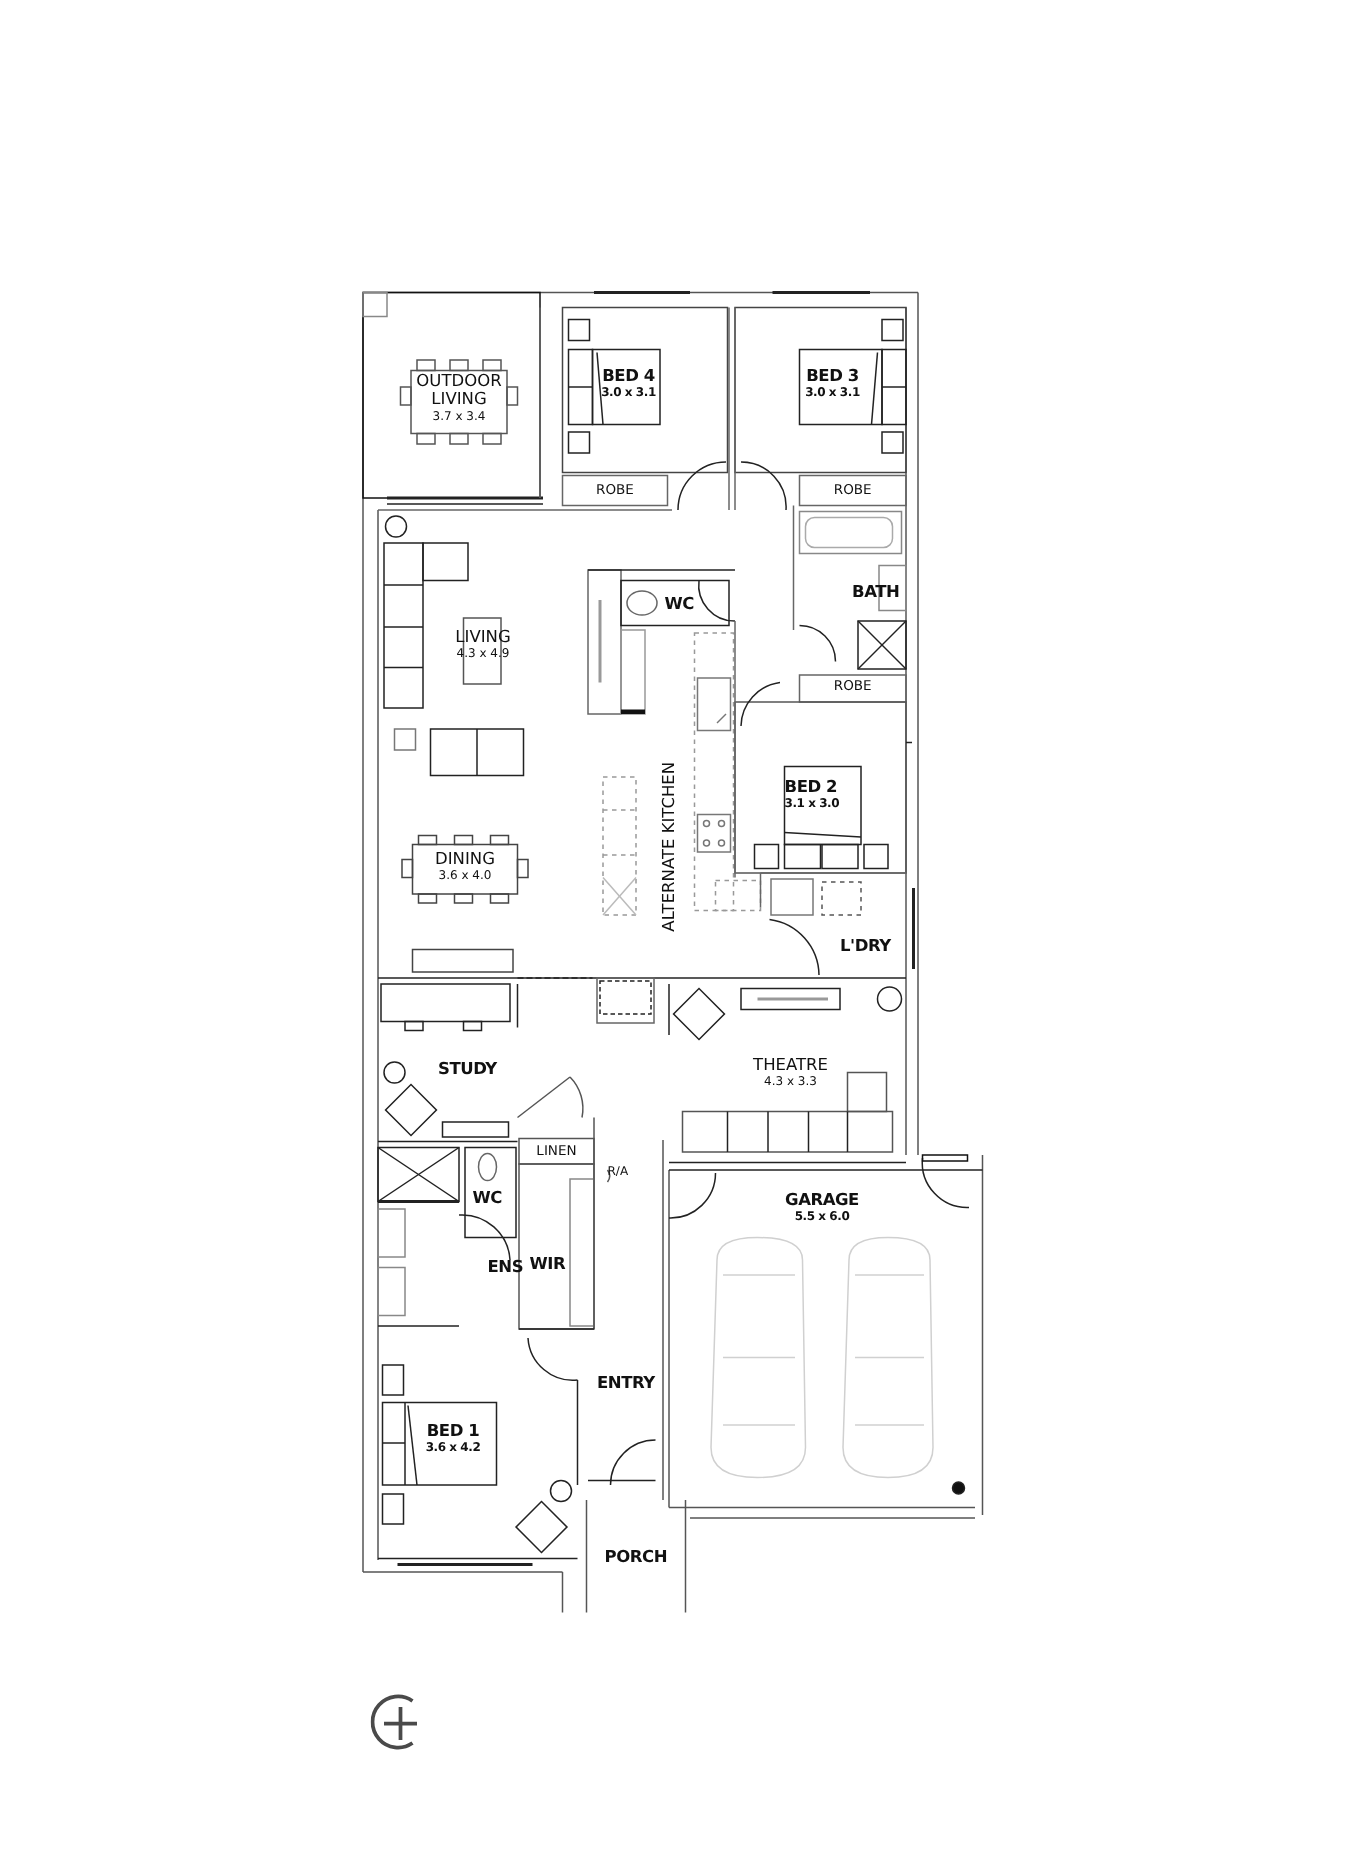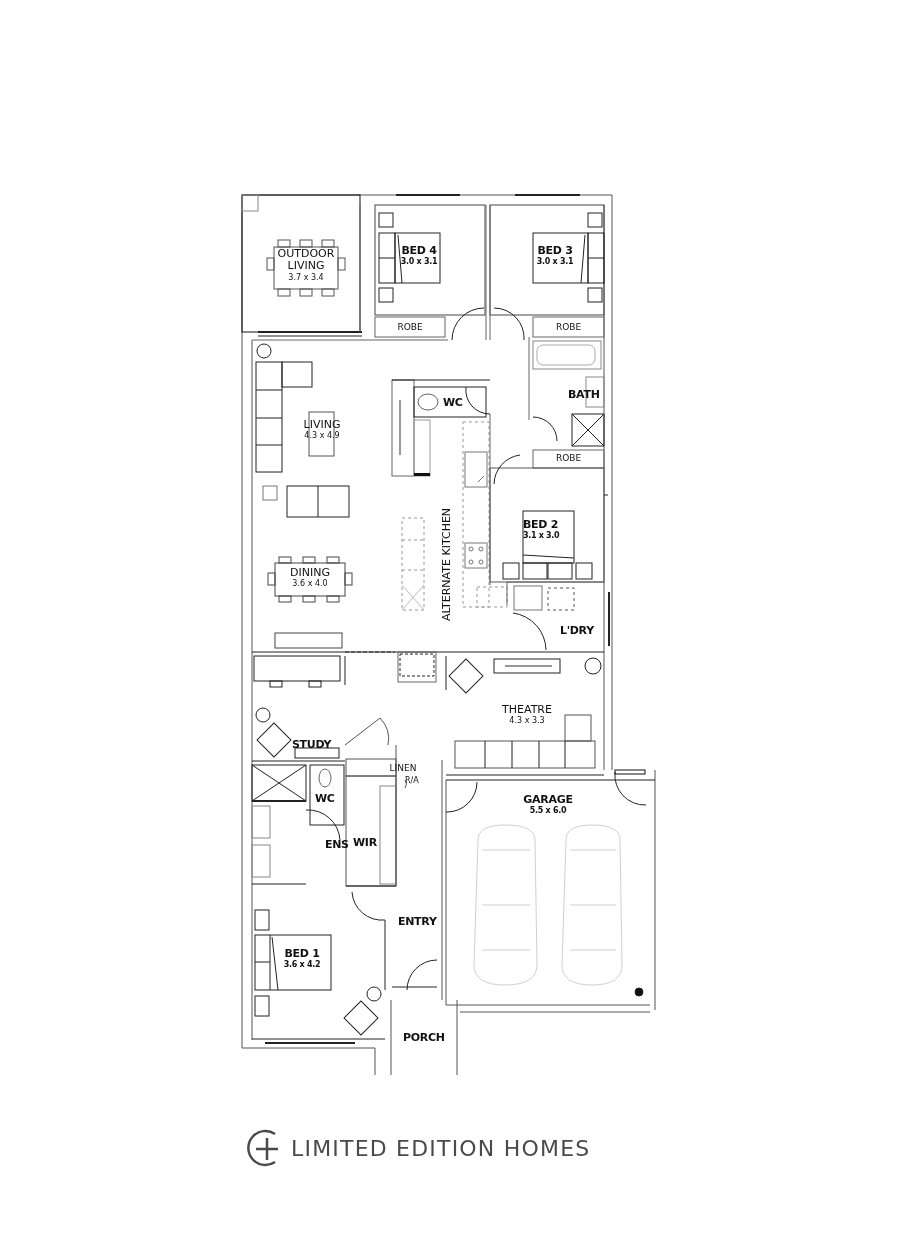--- a/index.html
+++ b/index.html
@@ -315,28 +315,28 @@
 </div>
 
 <div class="lbl vert" style="left:386px;top:558px;width:120px;">ALTERNATE KITCHEN</div>
 
 <div class="lbl" style="left:279px;top:566px;width:62px;">
   <div class="room-light">DINING</div>
   <div class="dim-light">3.6 x 4.0</div>
 </div>
 
 <div class="lbl room" style="left:560px;top:624px;">L'DRY</div>
-<div class="lbl room" style="left:292px;top:706px;margin-top:32px;">STUDY</div>
+<div class="lbl room" style="left:292px;top:706px;">STUDY</div>
 
 <div class="lbl" style="left:502px;top:703px;width:50px;">
   <div class="room-light">THEATRE</div>
   <div class="dim-light">4.3 x 3.3</div>
 </div>
 
-<div class="lbl room-light" style="left:346px;top:763px;width:50px;font-size:9px;padding-left:32px;">LINEN</div>
+<div class="lbl room-light" style="left:346px;top:763px;width:50px;font-size:9px;">LINEN</div>
 <div class="lbl dim-light" style="left:405px;top:776px;">R/A</div>
 <div class="lbl room" style="left:315px;top:792px;">WC</div>
 
 <div class="lbl" style="left:510px;top:793px;width:76px;">
   <div class="room">GARAGE</div>
   <div class="dim">5.5 x 6.0</div>
 </div>
 
 <div class="lbl room" style="left:277px;top:838px;margin-left:48px;">ENS</div>
 <div class="lbl room" style="left:353px;top:836px;">WIR</div>
@@ -348,14 +348,13 @@
 </div>
 
 <div class="lbl room" style="left:403px;top:1031px;">PORCH</div>
 
 <div id="logo">
   <svg width="40" height="40" viewBox="0 0 40 40">
     <path d="M28 6 A 17 17 0 1 0 28 34" fill="none" stroke="#4a4a4a" stroke-width="2.5"></path>
     <line x1="20" y1="10" x2="20" y2="32" stroke="#4a4a4a" stroke-width="2.5"></line>
     <line x1="9" y1="21" x2="31" y2="21" stroke="#4a4a4a" stroke-width="2.5"></line>
   </svg>
-  <span id="logo-text">LIMITED EDITION HOMES</span>
 </div>
 
 </body></html>

